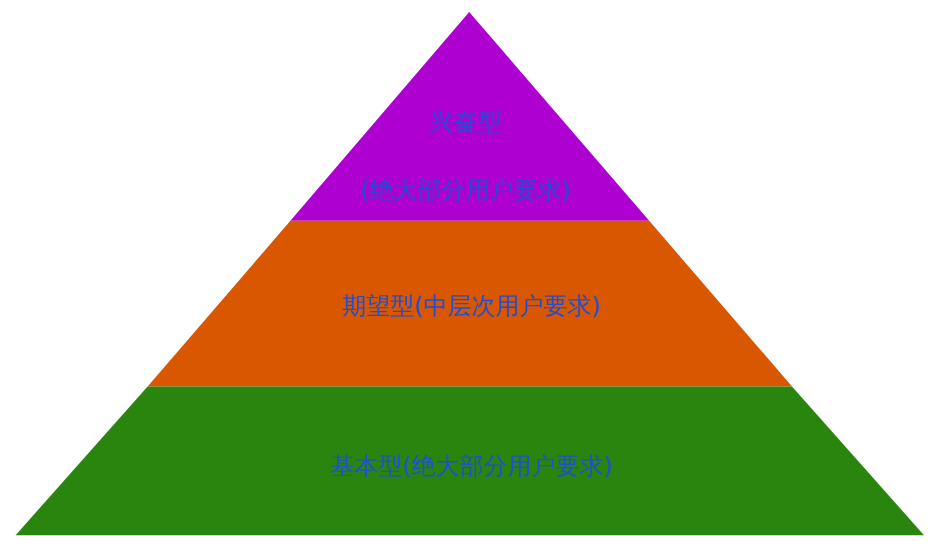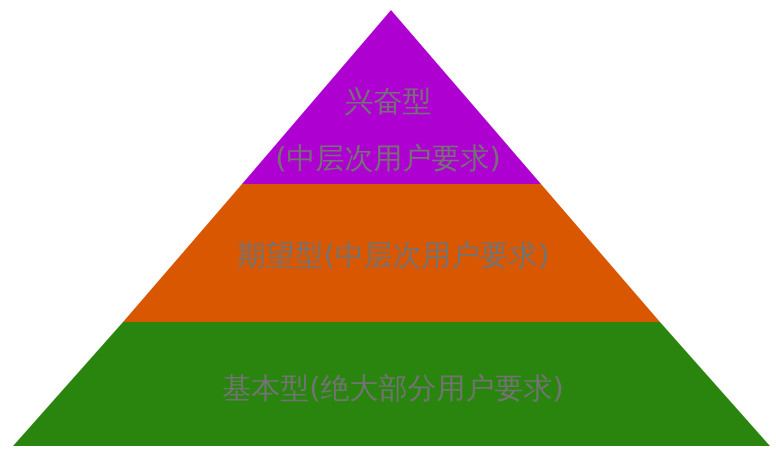--- a/index.html
+++ b/index.html
@@ -1,26 +1,26 @@
 <!DOCTYPE html>
 <html><head>
   <meta charset="utf-8">
   <style>
     html, body { margin: 0; padding: 0; background: #ffffff; }
     body { width: 776px; height: 463px; position: relative; overflow: hidden;
            font-family: "DejaVu Sans", "Liberation Sans", sans-serif; }
     svg.pyramid { position: absolute; left: 0; top: 0; }
     .label { position: absolute; left: 0; width: 776px; text-align: center;
-             color: #737373; font-size: 29px; line-height: 34px; white-space: nowrap; }
+             color: #1d4ed8; font-size: 20px; line-height: 34px; white-space: nowrap; }
   </style>
 </head>
 <body>
 
 <svg class="pyramid" width="776" height="463" viewBox="0 0 776 463">
   <polygon points="391,10 541,184 242,184" fill="#AF00D2"></polygon>
   <polygon points="242,184 541,184 660,322 123,322" fill="#D95700"></polygon>
   <polygon points="123,322 660,322 770,446 13,446" fill="#2A850F"></polygon>
 </svg>
 
 <div class="label" style="top:84px;">兴奋型</div>
-<div class="label" style="top:141px;">(中层次用户要求)</div>
+<div class="label" style="top:141px;">(绝大部分用户要求)</div>
 <div class="label" style="top:238px; left:5px;">期望型(中层次用户要求)</div>
 <div class="label" style="top:371px; left:5px;">基本型(绝大部分用户要求)</div>
 
 </body></html>

